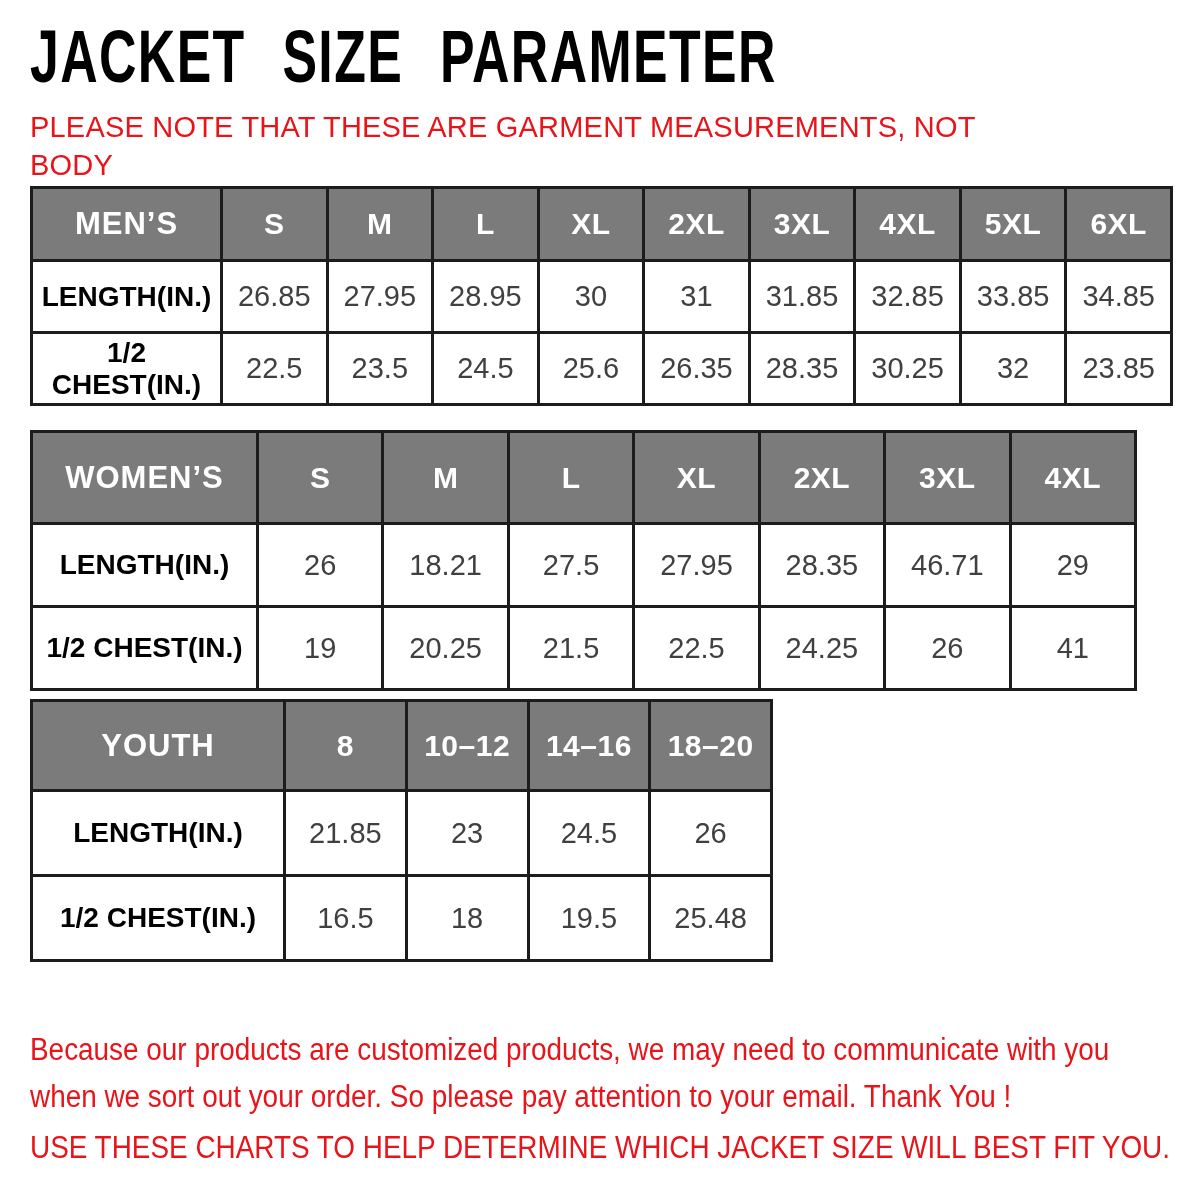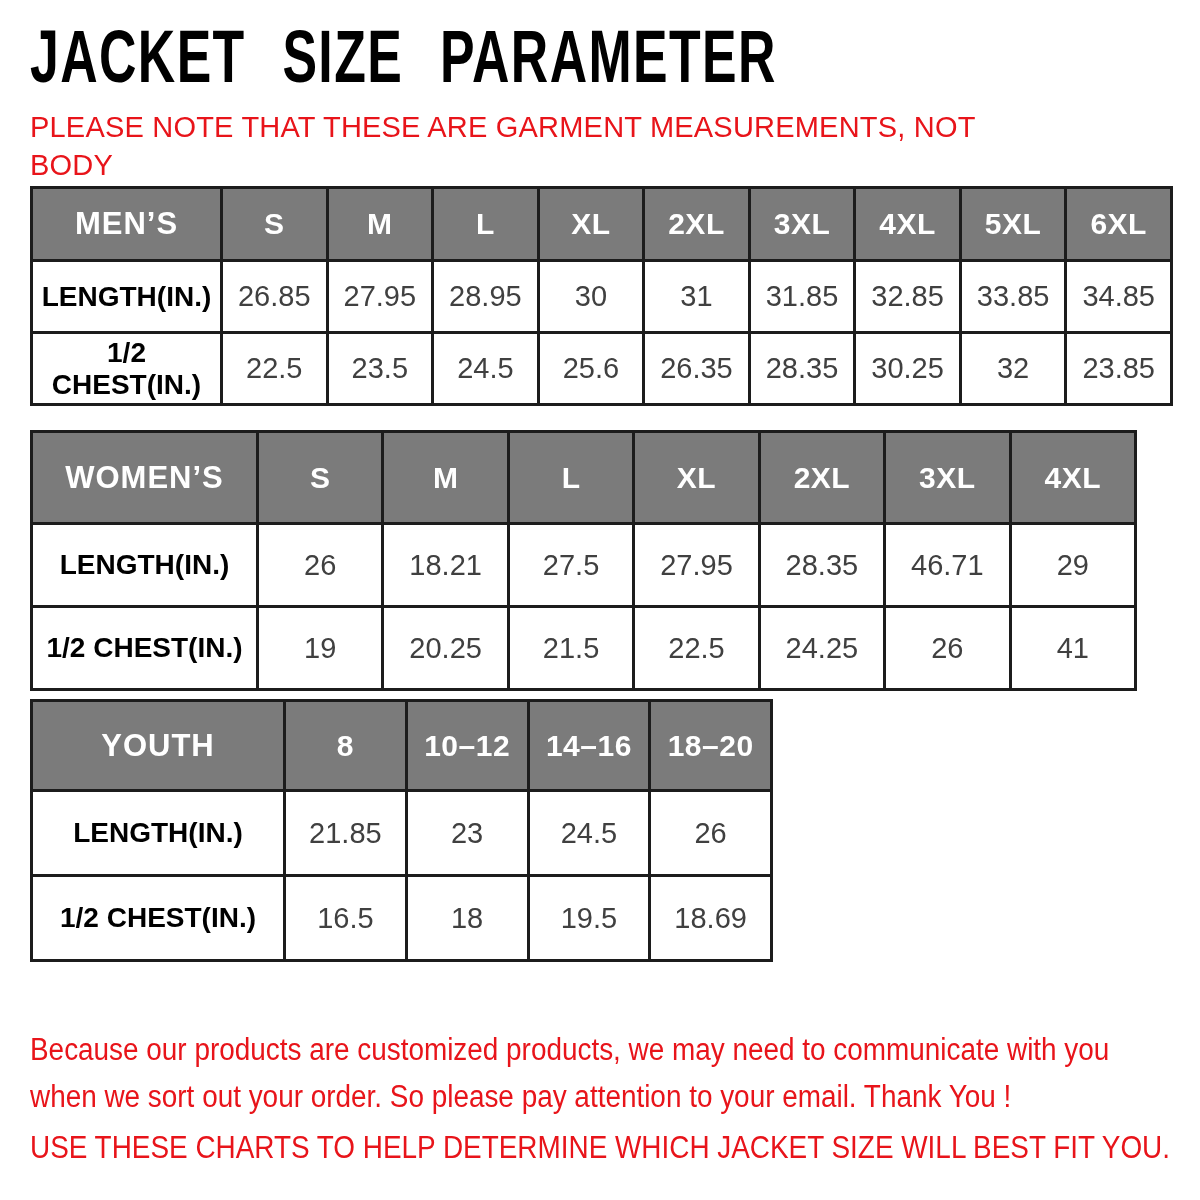--- a/index.html
+++ b/index.html
@@ -212,21 +212,21 @@
             <td class="value-cell">21.85</td>
             <td class="value-cell">23</td>
             <td class="value-cell">24.5</td>
             <td class="value-cell">26</td>
           </tr>
           <tr>
             <td class="label-cell">1/2 CHEST(IN.)</td>
             <td class="value-cell">16.5</td>
             <td class="value-cell">18</td>
             <td class="value-cell">19.5</td>
-            <td class="value-cell">18.69</td>
+            <td class="value-cell">25.48</td>
           </tr>
         </tbody>
       </table>
     </div>
 
   <div class="footer-note">
     <div>Because our products are customized products, we may need to communicate with you</div>
     <div>when we sort out your order. So please pay attention to your email. Thank You !</div>
   </div>
 

